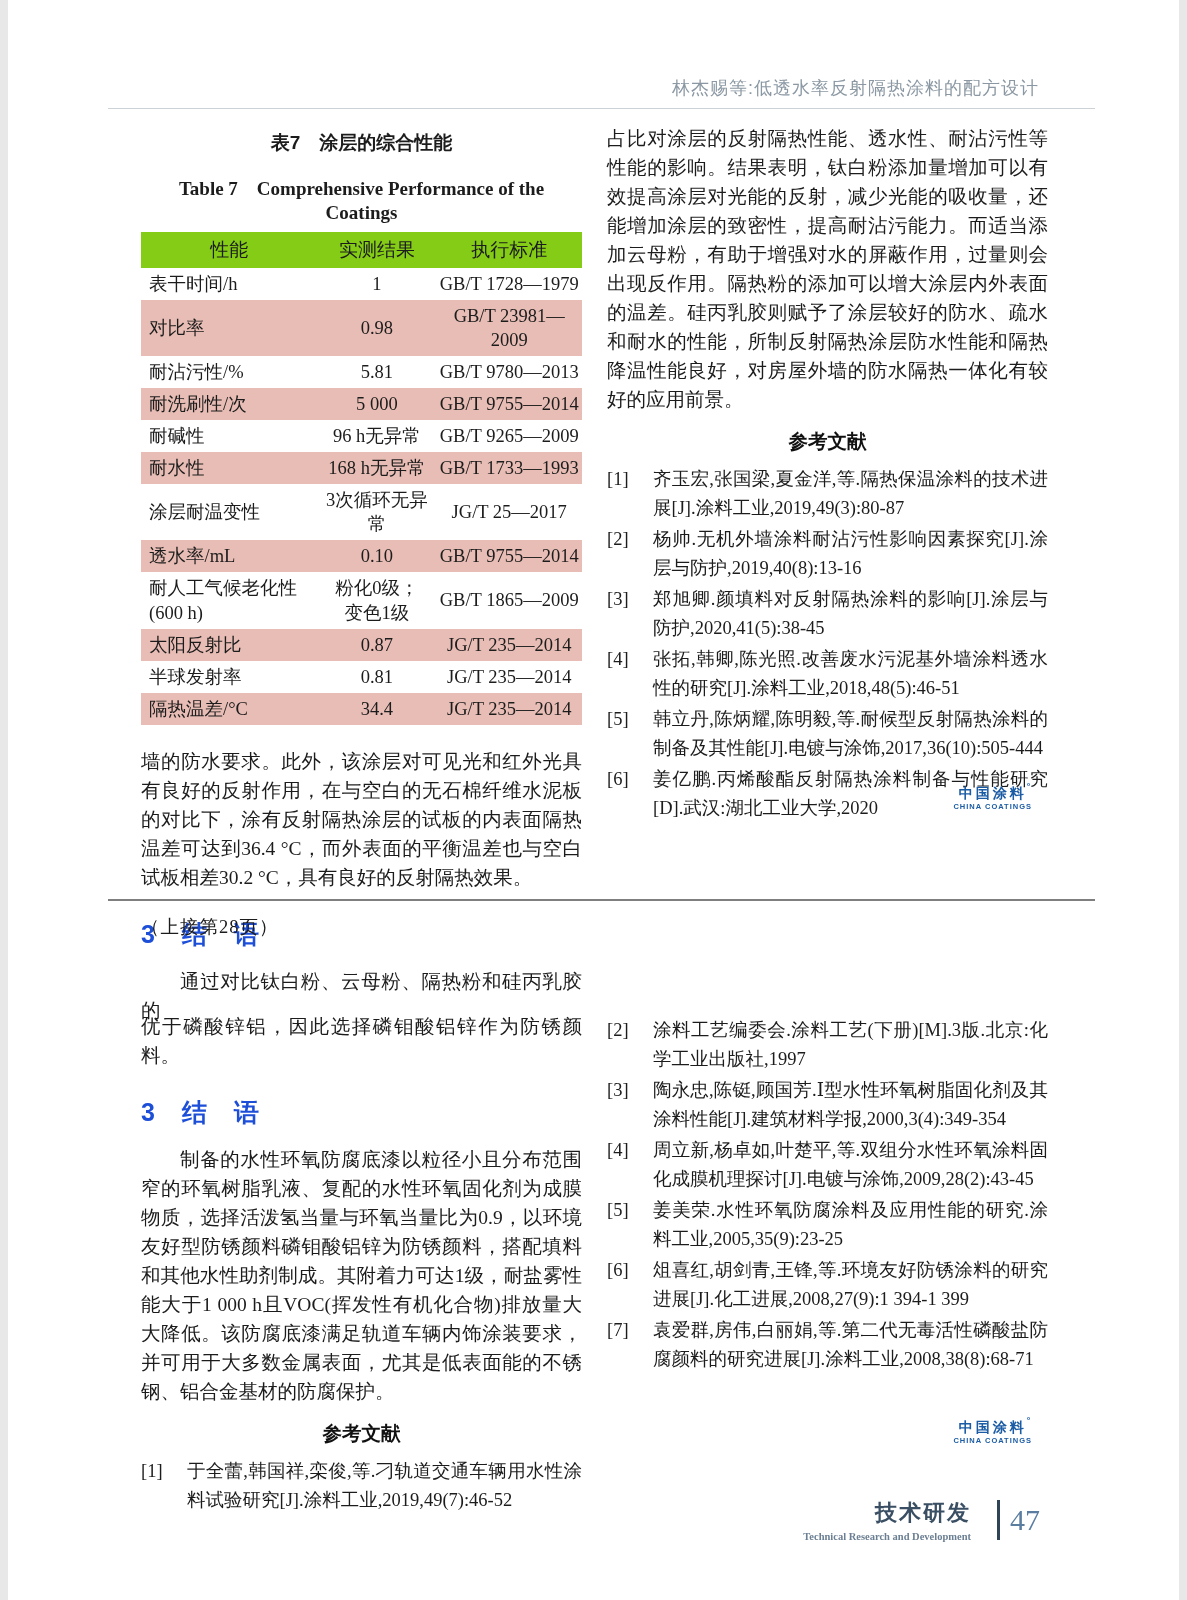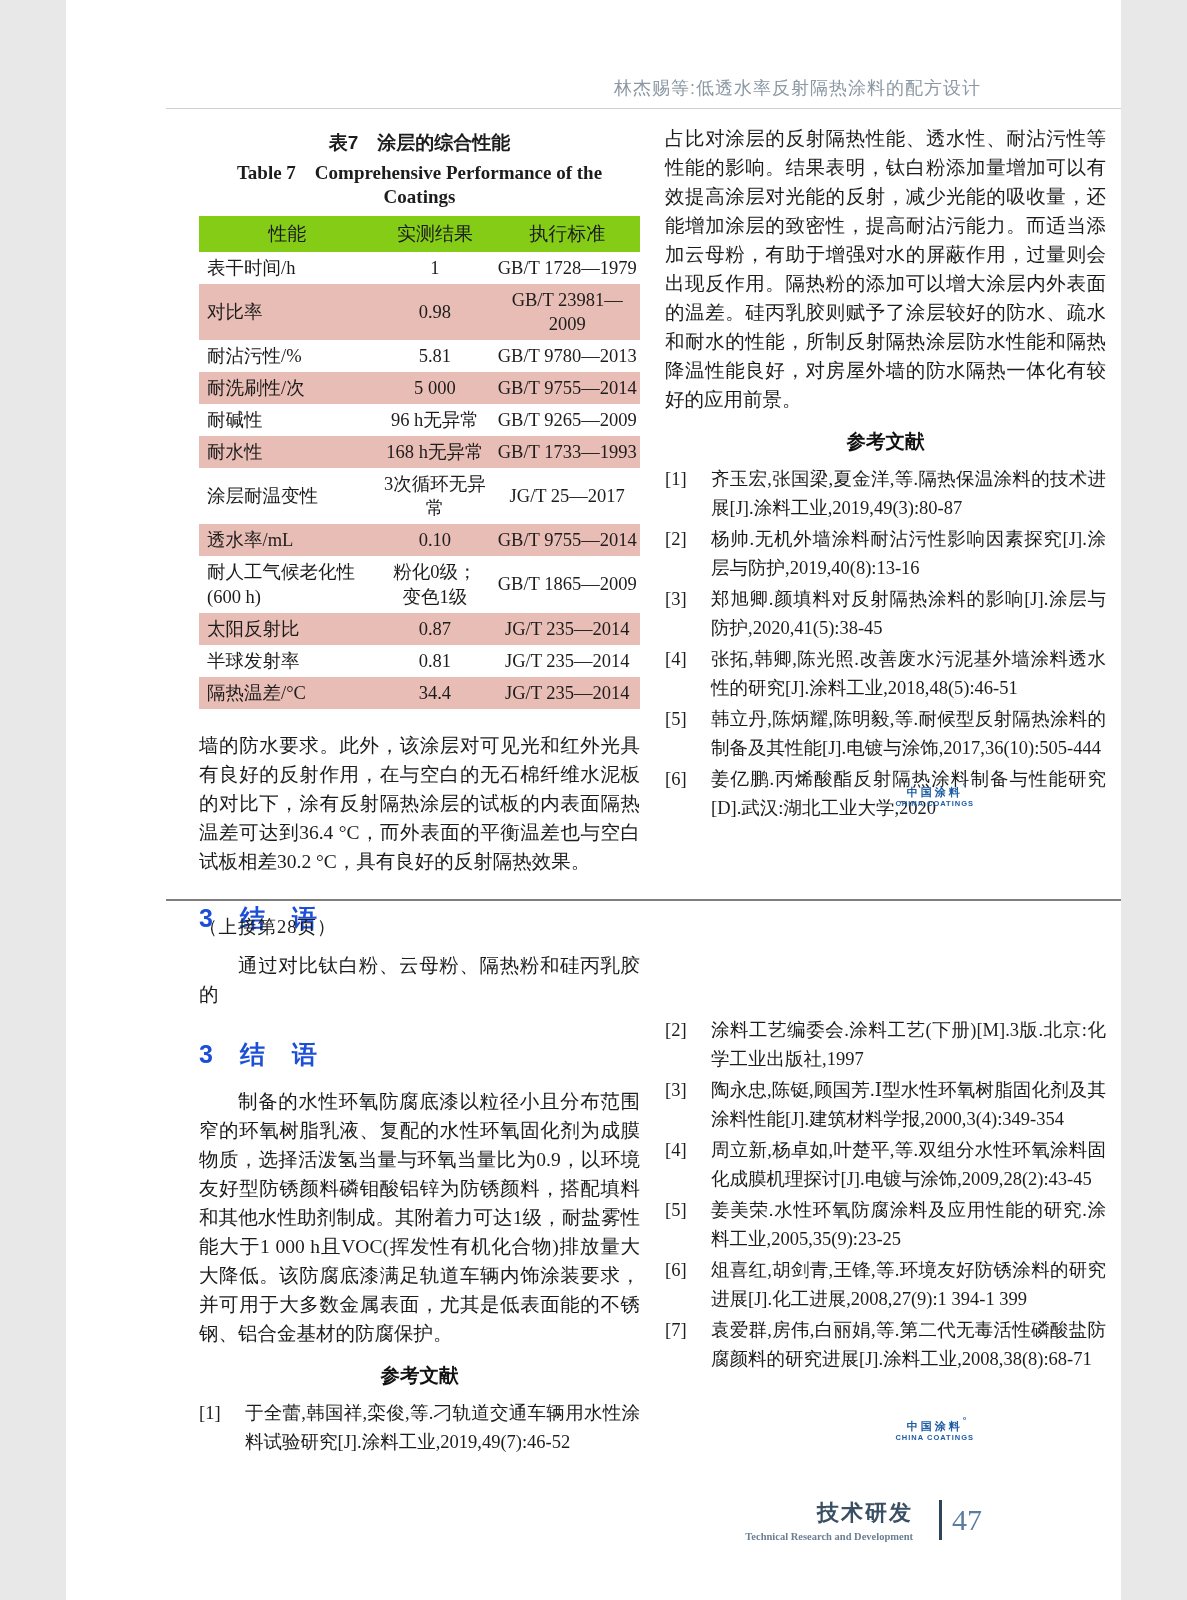--- a/index.html
+++ b/index.html
@@ -1,18 +1,18 @@
 <!DOCTYPE html>
 <html><head>
 <meta charset="utf-8">
 <style>
   html,body{margin:0;padding:0;background:#e8e8e8;}
   .page{
     position:relative;
-    width:1055px;height:1600px;
+    width:1171px;height:1600px;
     background:#ffffff;
     margin:0 auto;
     font-family:"Liberation Serif","DejaVu Serif",serif;
     color:#1c1c1c;
     overflow:hidden;
   }
   
   .running-head{
     position:absolute;top:76px;right:140px;
     font-family:"Liberation Sans","DejaVu Sans",sans-serif;
@@ -24,21 +24,21 @@
   }
   
   .col{position:absolute;width:441px;}
   #art1-left{left:133px;top:130px;}
   #art1-right{left:599px;top:124px;}
   #art2-left{left:133px;top:1012px;}
   #art2-right{left:599px;top:1016px;}
 
   .tbl-title-zh{
     text-align:center;font-family:"Liberation Sans","DejaVu Sans",sans-serif;
-    font-weight:bold;font-size:19px;margin:0 0 4px 0;
+    font-weight:bold;font-size:19px;margin:0 0 20px 0;
   }
   .tbl-title-en{
     text-align:center;font-weight:bold;font-size:19px;margin:0 0 8px 0;
   }
   table.perf-table{
     width:100%;border-collapse:collapse;font-size:18.5px;
     table-layout:fixed;
   }
   table.perf-table col.c1{width:40%;}
   table.perf-table col.c2{width:27%;}
@@ -83,21 +83,21 @@
   .continued{
     position:absolute;top:914px;left:133px;
     font-size:18.5px;letter-spacing:1px;
   }
   
   .brand{
     position:absolute;right:147px;text-align:center;
     font-family:"Liberation Sans","DejaVu Sans",sans-serif;
     color:#1b5ca5;line-height:1.1;
   }
-  .brand .zh{font-size:11px;font-weight:bold;letter-spacing:3px;position:relative;}
+  .brand .zh{font-size:14px;font-weight:bold;letter-spacing:3px;position:relative;}
   .brand .zh::after{content:"\00B0";position:absolute;top:-4px;font-size:9px;}
   .brand .en{font-size:7.5px;font-weight:bold;letter-spacing:1px;margin-top:2px;}
   #brand1{top:786px;}
   #brand2{top:1420px;}
 
   
   .footer{
     position:absolute;top:1498px;right:139px;
     display:flex;align-items:center;
   }
@@ -265,20 +265,21 @@
 
   <div class="brand" id="brand1">
     <div class="zh">中国涂料</div>
     <div class="en">CHINA COATINGS</div>
   </div>
 
   <div class="divider"></div>
   <div class="continued">（上接第28页）</div>
 
   <div class="col" id="art2-left">
+    <p class="para">优于磷酸锌铝，因此选择磷钼酸铝锌作为防锈颜料。</p>
     <div class="section-head">
       <span class="sec-no">3</span><span>结　语</span>
     </div>
     <p class="para indent">制备的水性环氧防腐底漆以粒径小且分布范围窄的环氧树脂乳液、复配的水性环氧固化剂为成膜物质，选择活泼氢当量与环氧当量比为0.9，以环境友好型防锈颜料磷钼酸铝锌为防锈颜料，搭配填料和其他水性助剂制成。其附着力可达1级，耐盐雾性能大于1 000 h且VOC(挥发性有机化合物)排放量大大降低。该防腐底漆满足轨道车辆内饰涂装要求，并可用于大多数金属表面，尤其是低表面能的不锈钢、铝合金基材的防腐保护。</p>
     <div class="refs-title">参考文献</div>
     <ul class="ref-list">
 
         <li>
           <span class="ref-no">[1]</span>
           <span class="ref-text">于全蕾,韩国祥,栾俊,等.刁轨道交通车辆用水性涂料试验研究[J].涂料工业,2019,49(7):46-52</span>

